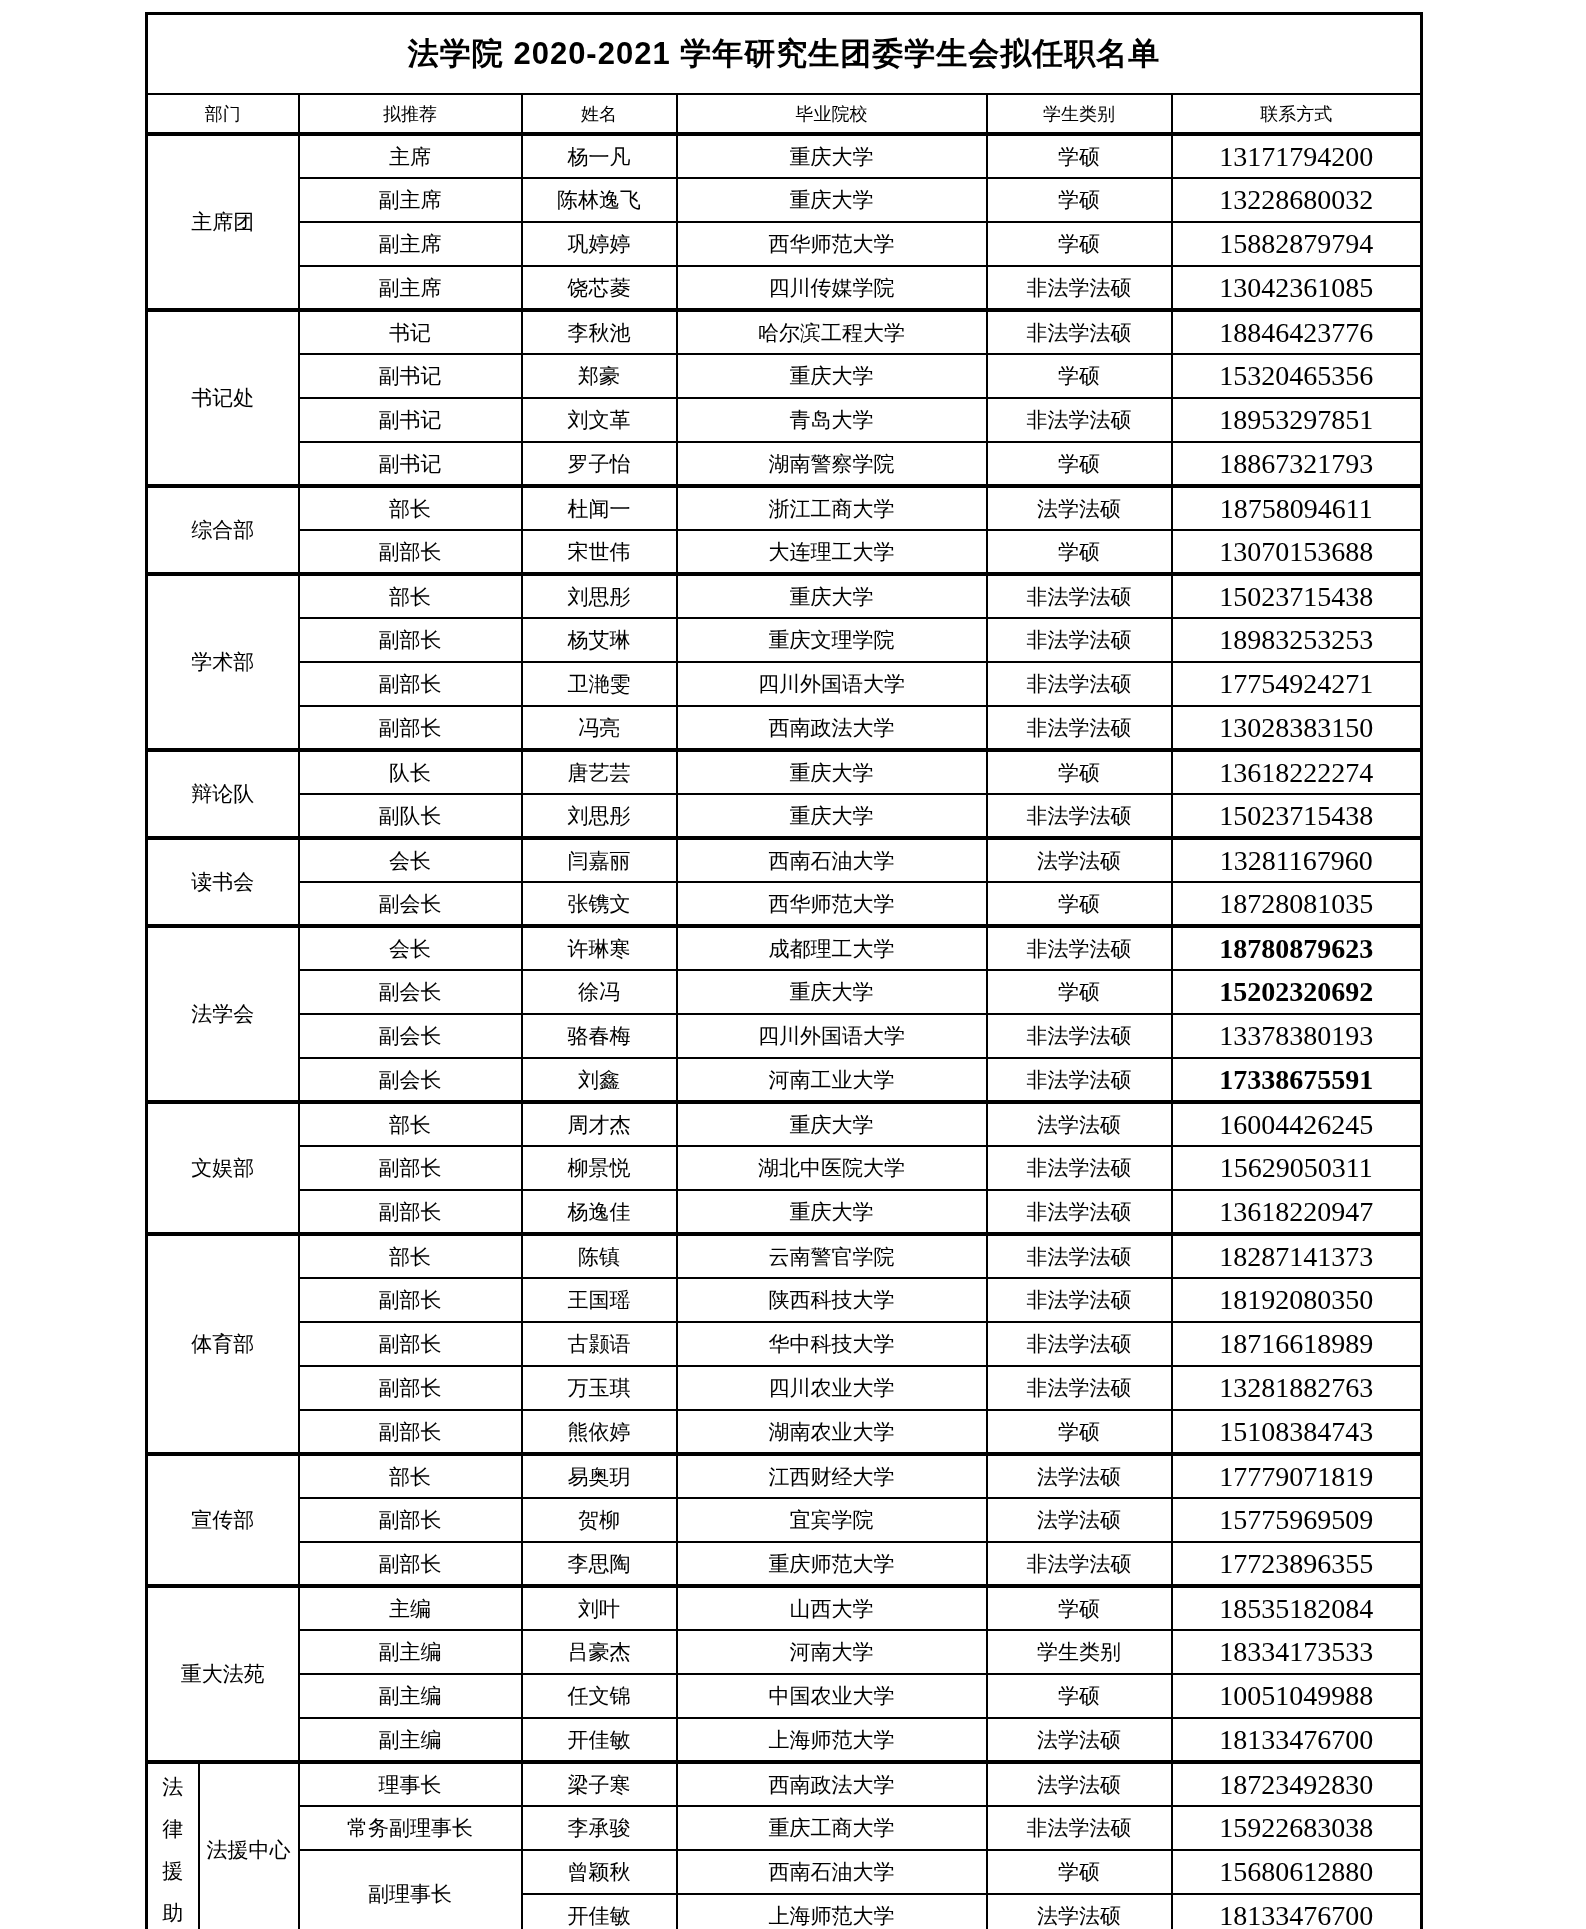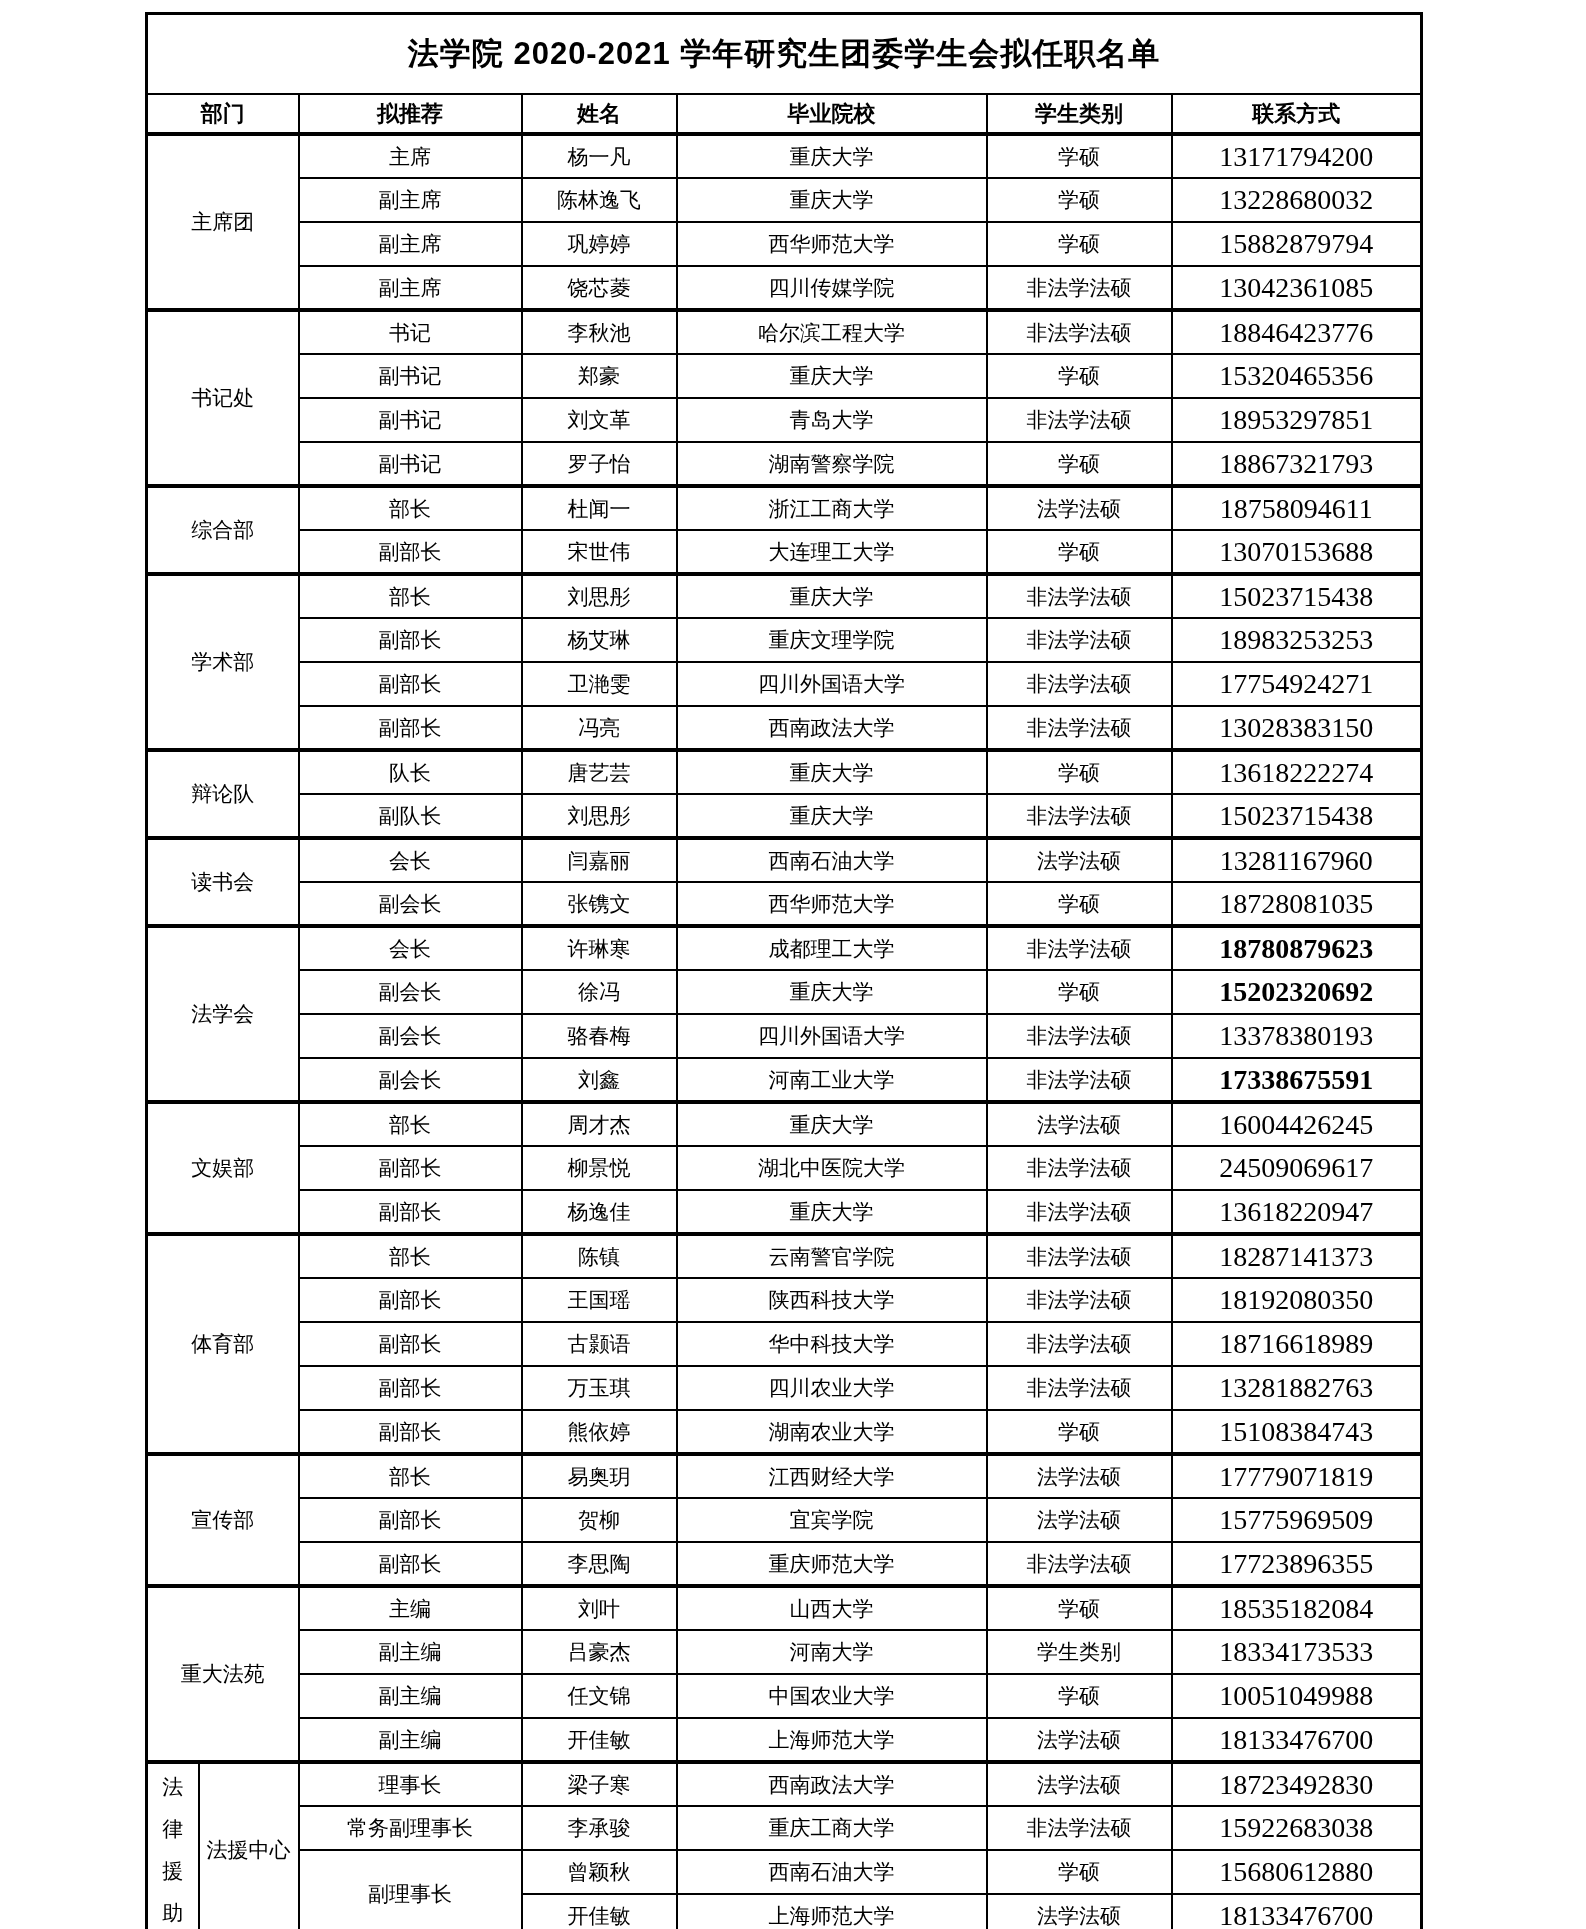--- a/index.html
+++ b/index.html
@@ -30,22 +30,22 @@
   tr.title-row td{
     height:78px;
     font-family:"Liberation Sans","DejaVu Sans",sans-serif;
     font-weight:700;
     font-size:31px;
     letter-spacing:1px;
   }
   tr.header-row th{
     height:37px;
     font-family:"Liberation Sans","DejaVu Sans",sans-serif;
-    font-weight:700;
-    font-size:22px;
+    font-weight:400;
+    font-size:18px;
     border-bottom:3px solid #000;
   }
   tbody tr{height:44px;}
   tbody td{font-size:21px;}
   tbody tr.sec-first > td{border-top:4px solid #000;}
   td.phone-cell{font-family:"Liberation Serif","DejaVu Serif",serif;font-size:28px;}
   td.phone-cell.bold{font-weight:700;}
   td.dept-vertical .vert{
     display:flex;
     flex-direction:column;
@@ -250,21 +250,21 @@
           <td class="name-cell">周才杰</td>
           <td class="school-cell">重庆大学</td>
           <td class="category-cell">法学法硕</td>
           <td class="phone-cell">16004426245</td>
         </tr>
         <tr>
           <td class="position-cell">副部长</td>
           <td class="name-cell">柳景悦</td>
           <td class="school-cell">湖北中医院大学</td>
           <td class="category-cell">非法学法硕</td>
-          <td class="phone-cell">24509069617</td>
+          <td class="phone-cell">15629050311</td>
         </tr>
         <tr>
           <td class="position-cell">副部长</td>
           <td class="name-cell">杨逸佳</td>
           <td class="school-cell">重庆大学</td>
           <td class="category-cell">非法学法硕</td>
           <td class="phone-cell">13618220947</td>
         </tr>
         <tr class="sec-first">
           <td class="department-cell" colspan="2" rowspan="5">体育部</td>

